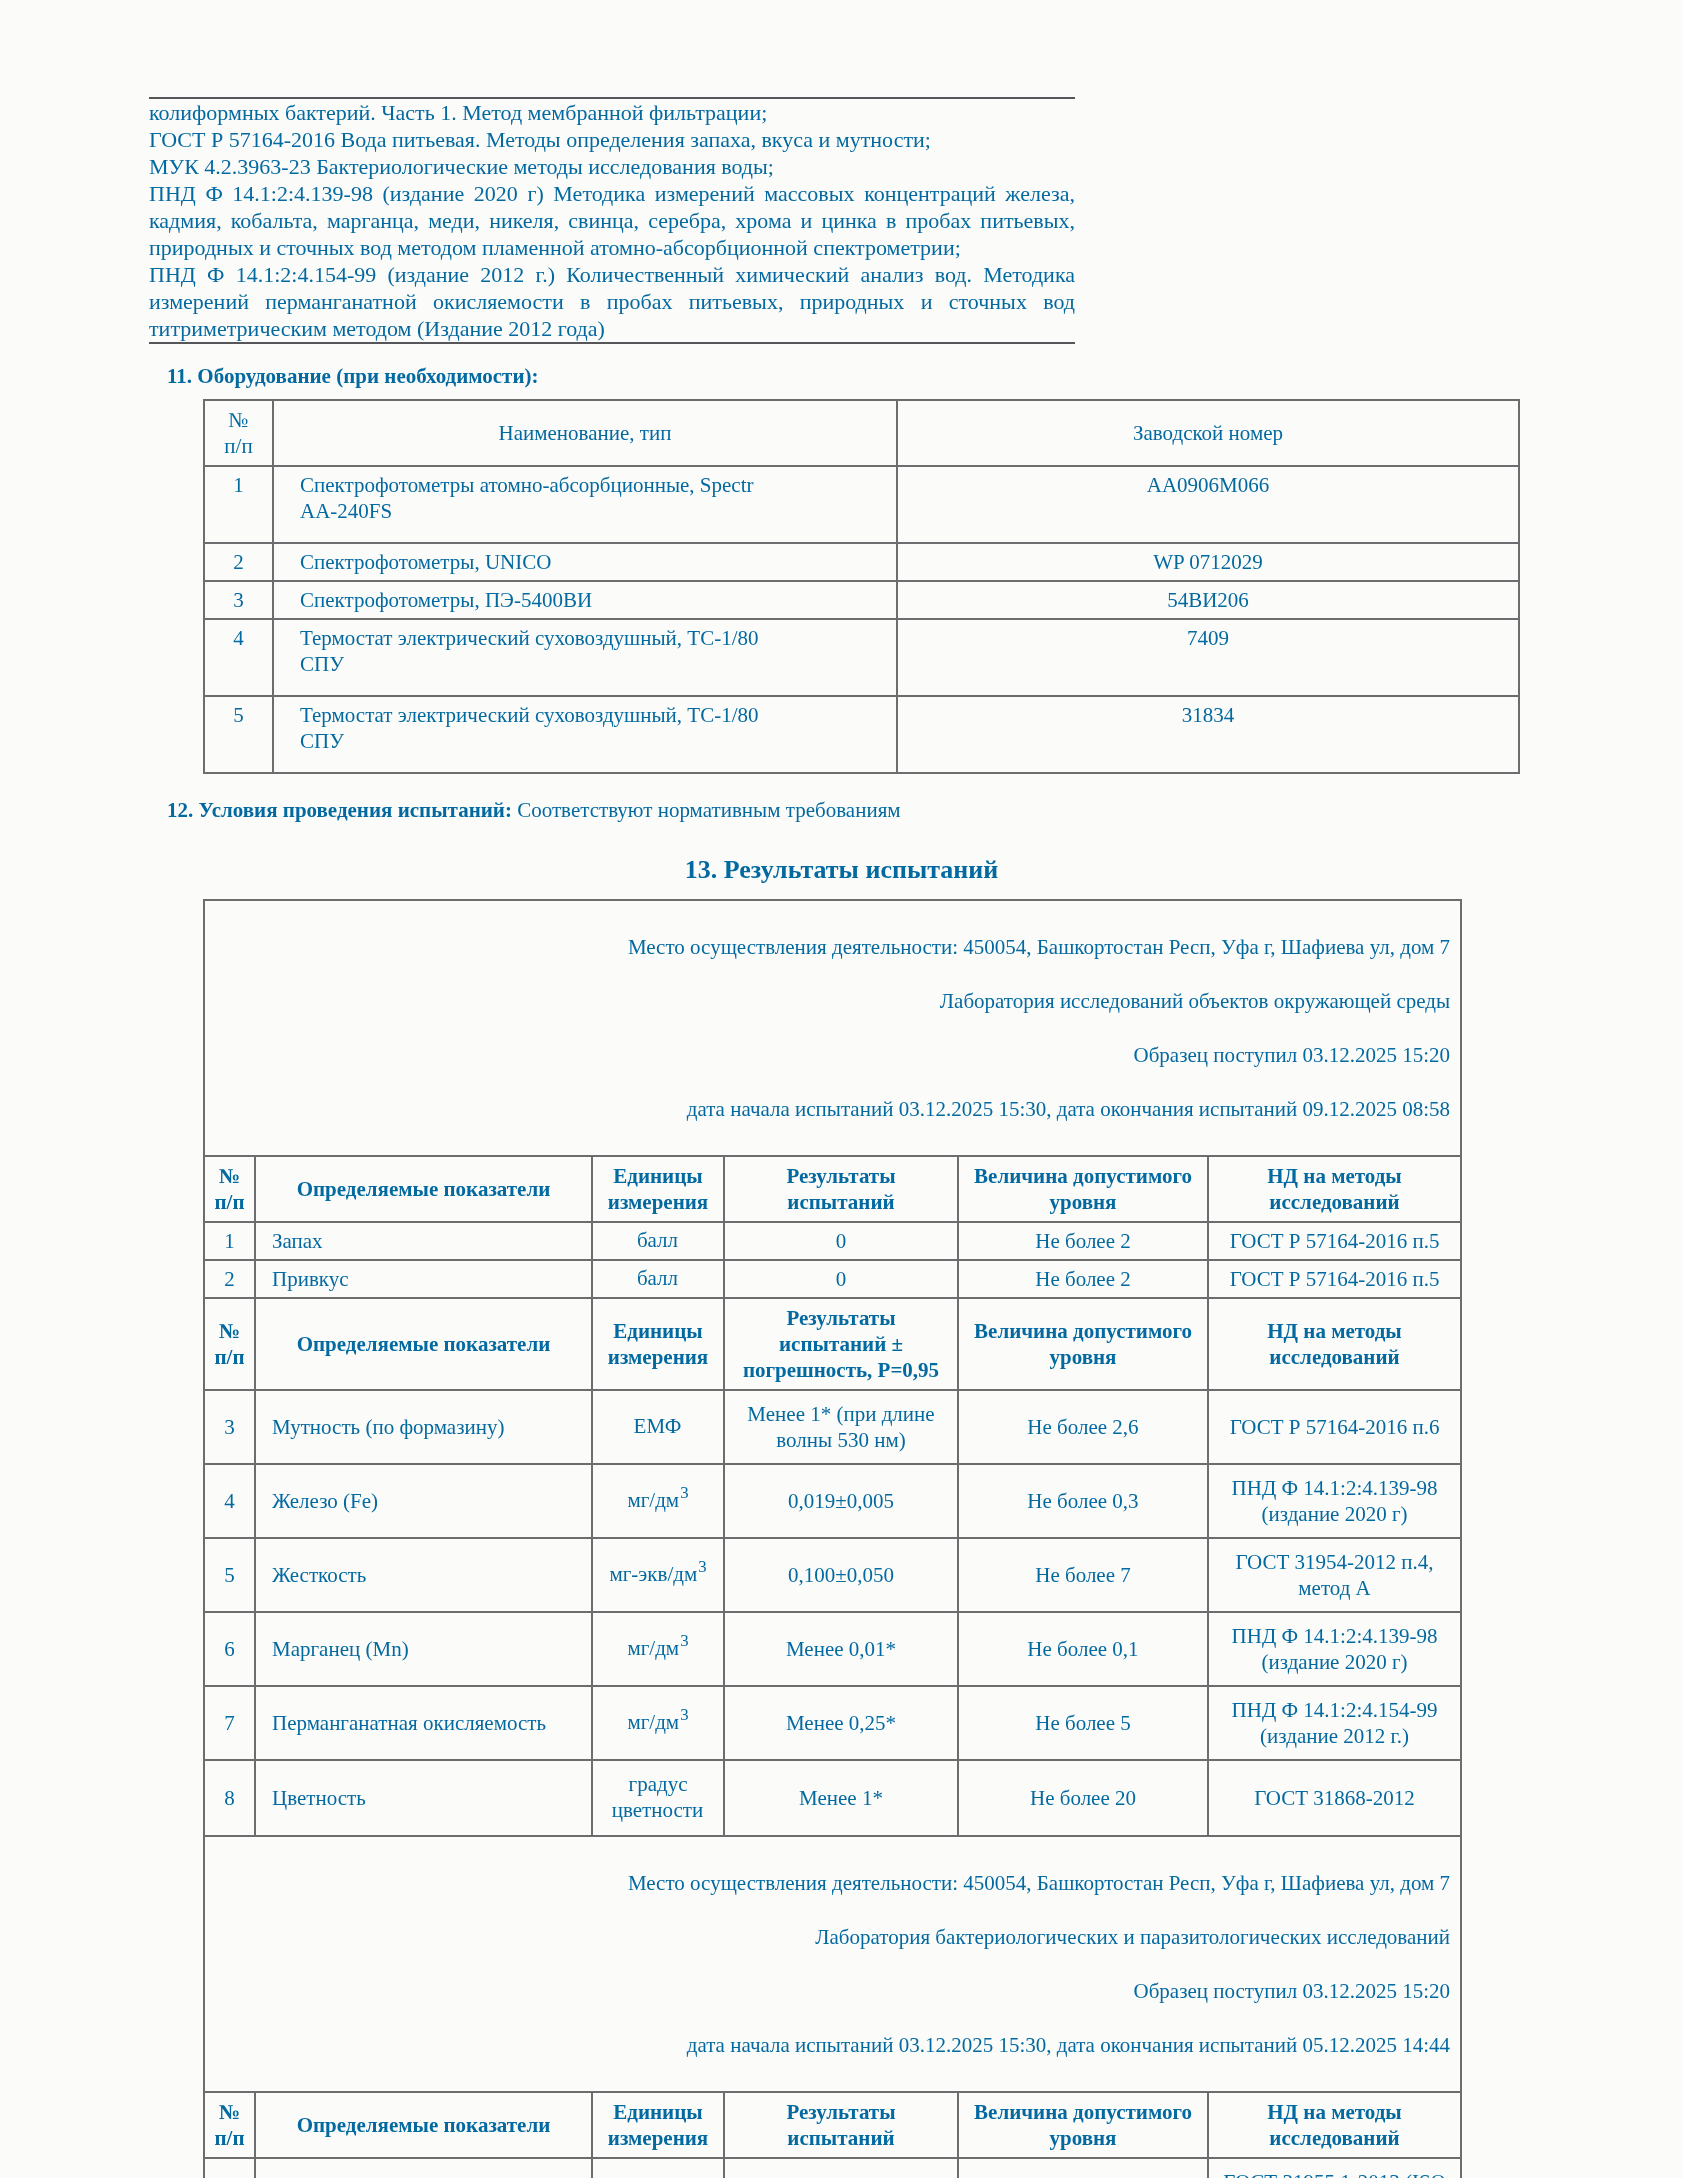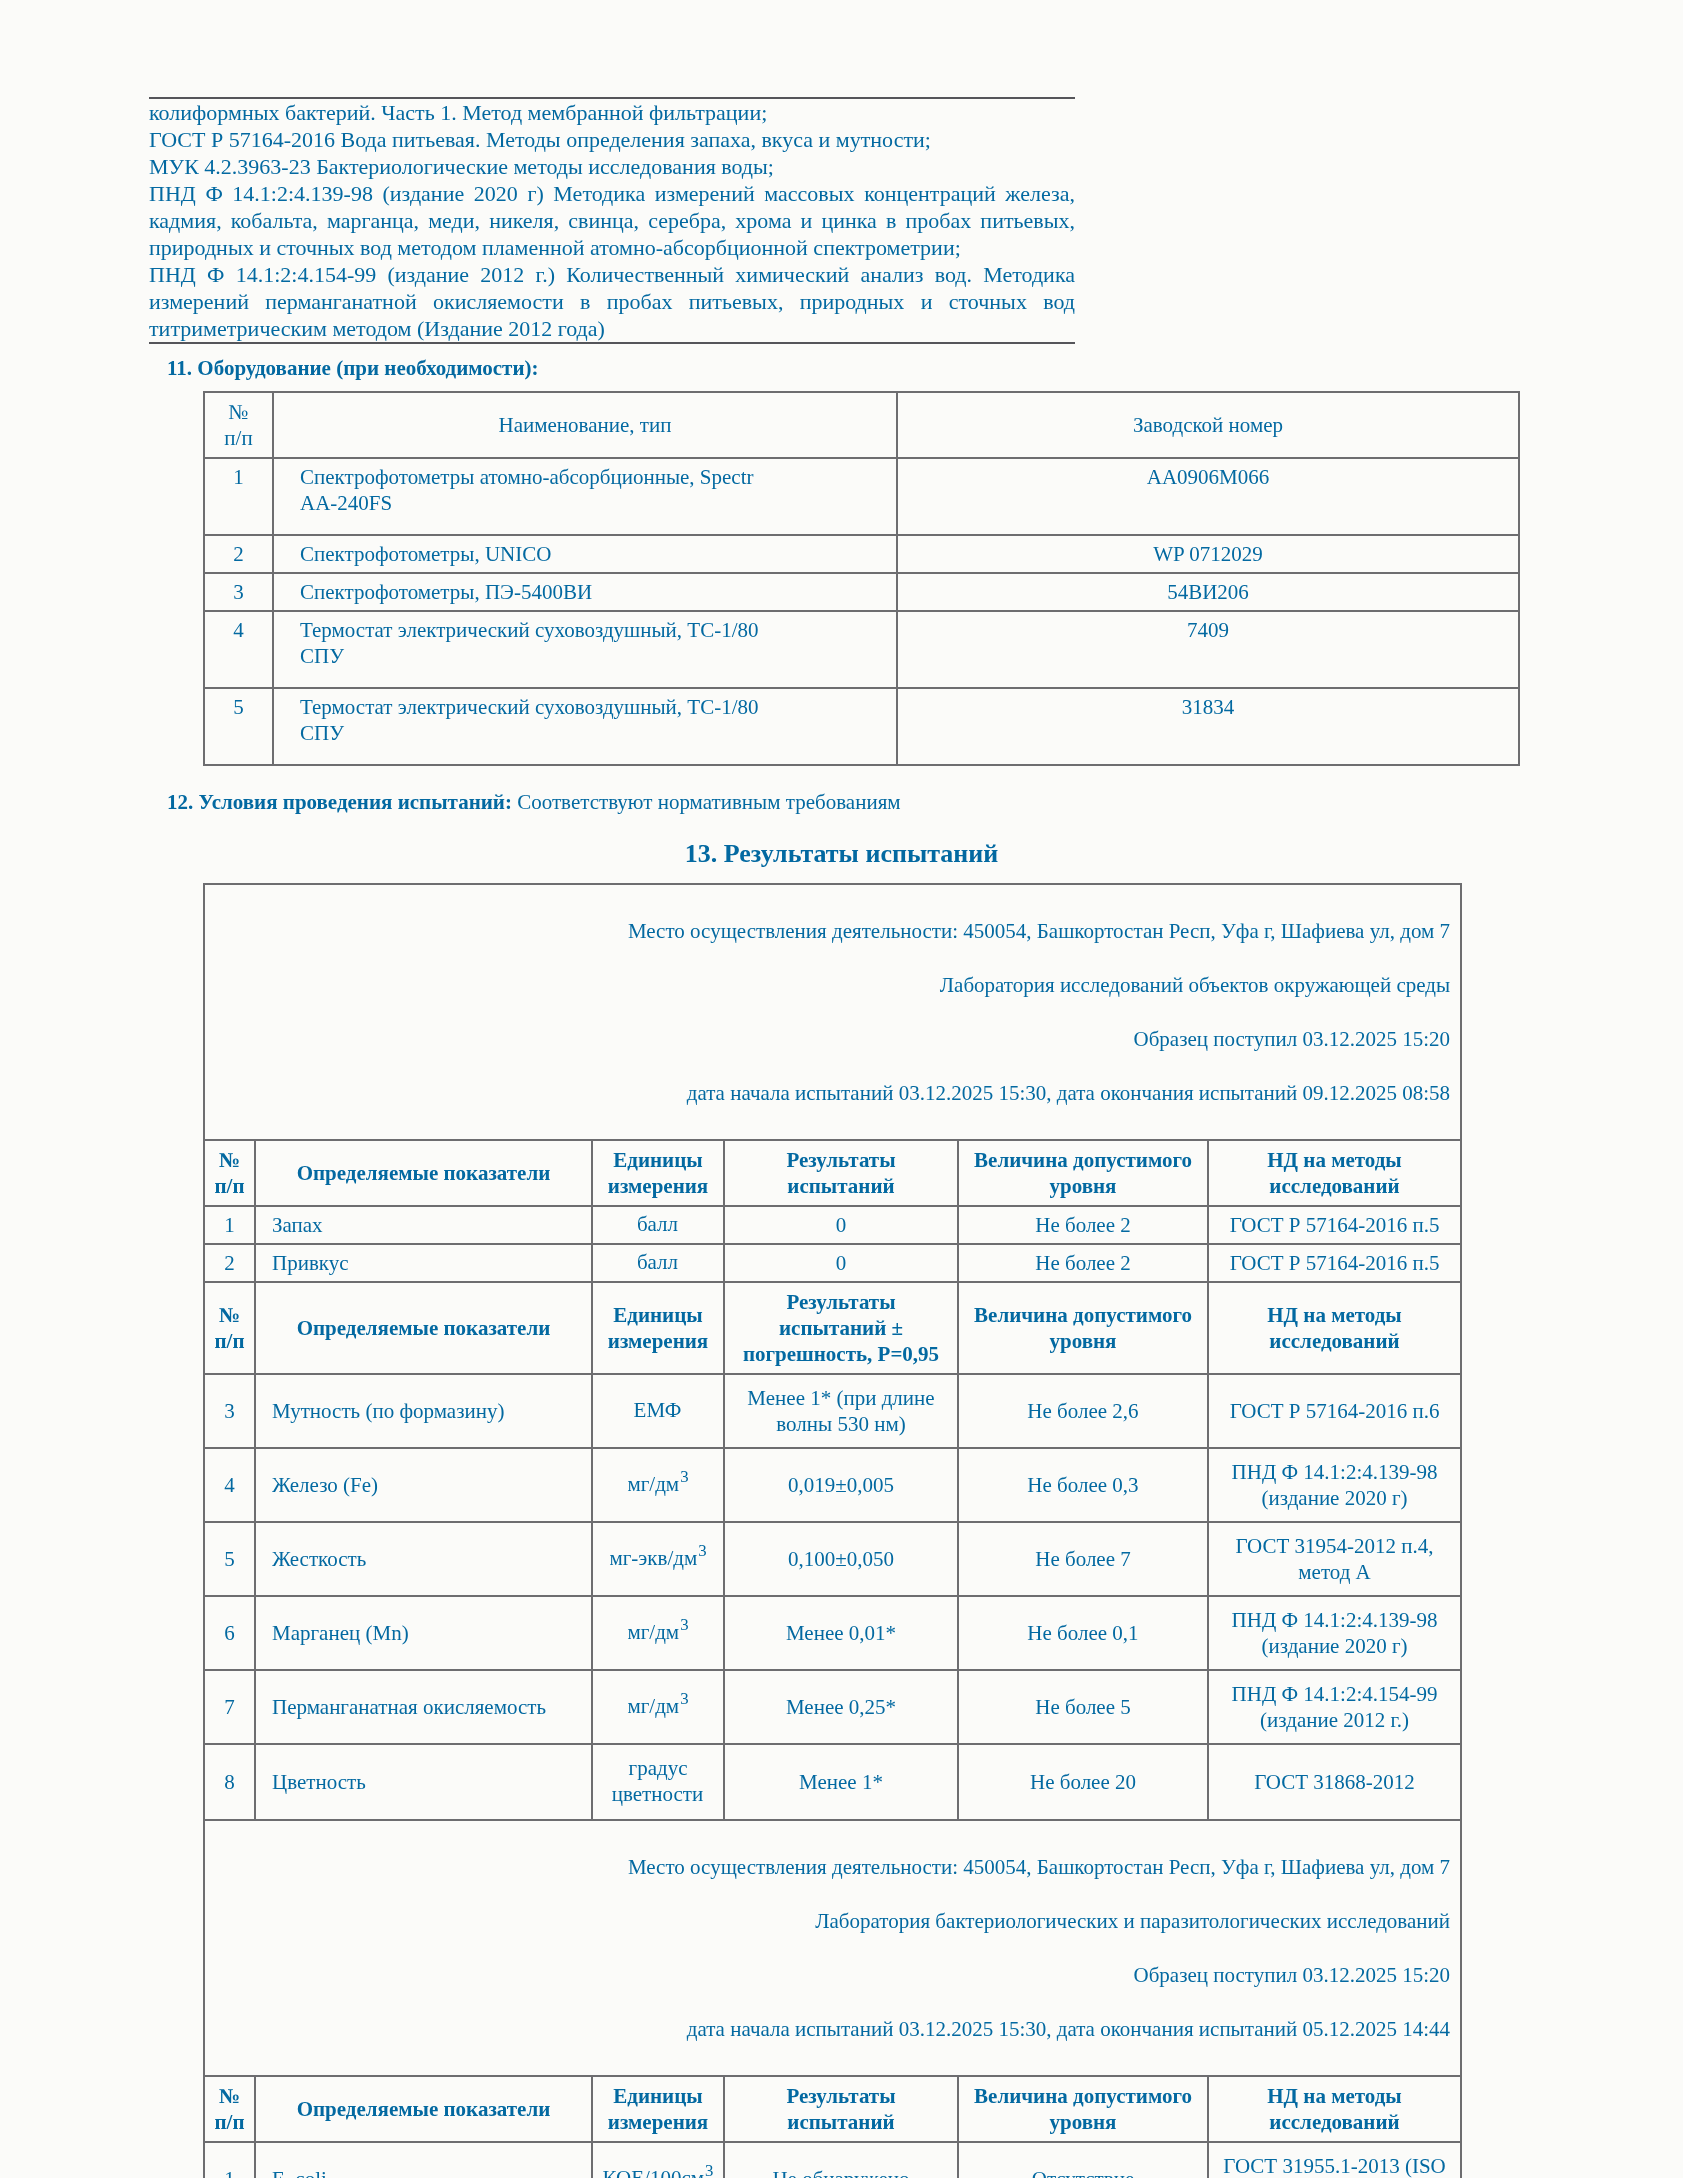--- a/index.html
+++ b/index.html
@@ -24,42 +24,42 @@
     width: 926px;
     margin: 0;
     font-size: 22px;
     line-height: 27px;
     text-align: justify;
   }
 
   .sec-title {
     font-weight: bold;
     font-size: 21px;
-    margin: 12px 0 0 18px;
+    margin: 20px 0 0 18px;
   }
 
   table { border-collapse: collapse; table-layout: fixed; }
   td { border: 2px solid #6d6d70; }
 
   .equip {
     margin: 10px 0 0 54px;
     width: 1315px;
     font-size: 21px;
   }
   .equip td { padding: 5px 8px; line-height: 26px; vertical-align: top; }
   .equip tr.head td { vertical-align: middle; text-align: center; white-space: pre-line; padding: 6px 4px; }
   .equip td.num { text-align: center; }
   .equip td.name { padding-left: 26px; white-space: pre-line; }
   .equip td.serial { text-align: center; }
   .equip tr.tall td { padding-bottom: 18px; }
 
   .conditions { margin: 24px 0 0 18px; font-size: 21px; }
   .conditions .lbl { font-weight: bold; }
 
-  .h13 { text-align: center; font-weight: bold; font-size: 26px; margin-top: 24px; }
+  .h13 { text-align: center; font-weight: bold; font-size: 26px; margin-top: 32px; }
 
   .res {
     margin: 14px 0 0 54px;
     width: 1257px;
     font-size: 21px;
   }
   .res td {
     padding: 4px 6px;
     text-align: center;
     vertical-align: middle;

